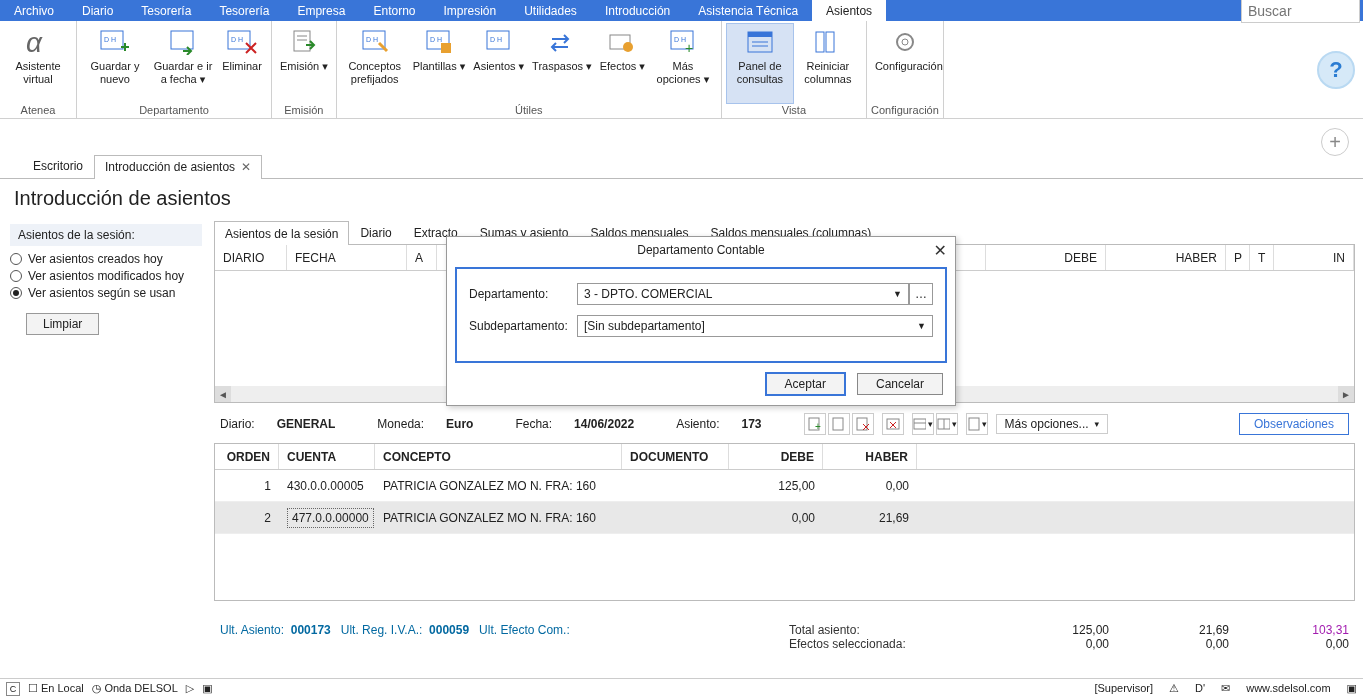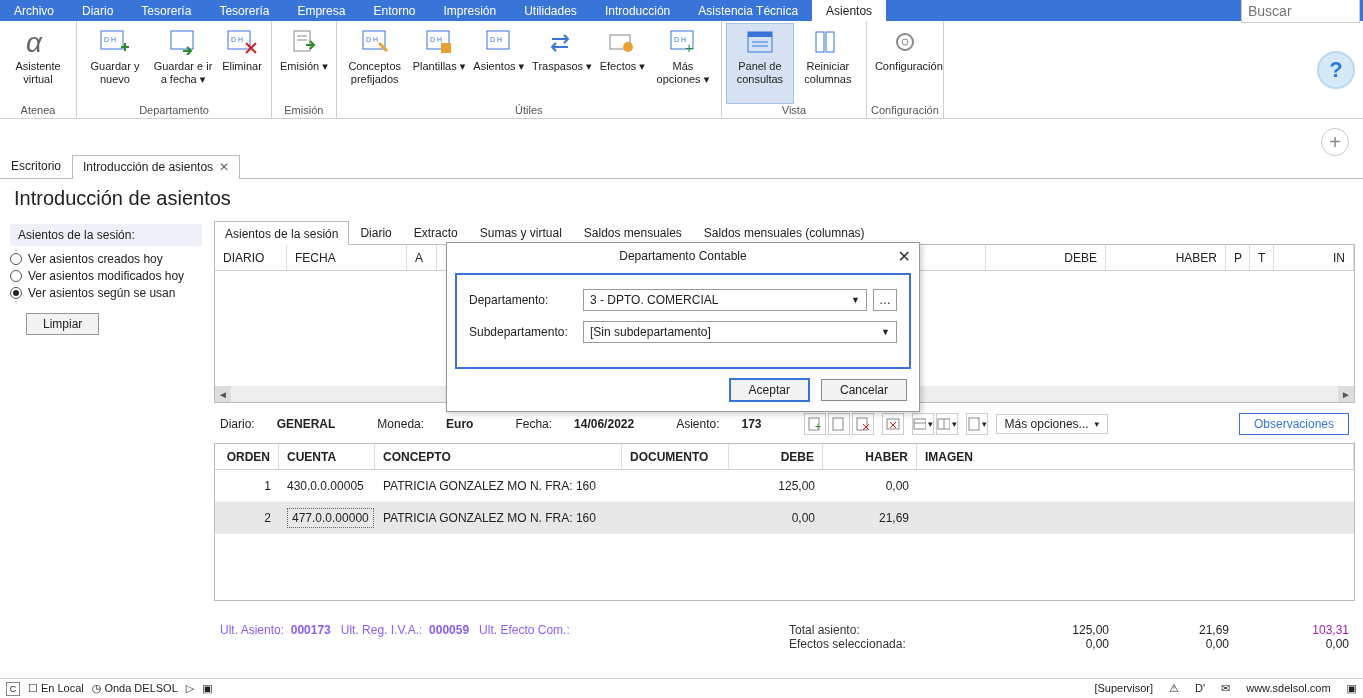--- a/index.html
+++ b/index.html
@@ -13,21 +13,21 @@
 .ribbon-group { display: flex; flex-direction: column; border-right: 1px solid #d0d0d0; padding: 2px 4px 0; }
 .ribbon-group .bigs { display: flex; flex: 1; }
 .ribbon-group .glabel { text-align: center; font-size: 11px; color: #555; padding-bottom: 2px; }
 .rbtn { display: flex; flex-direction: column; align-items: center; justify-content: flex-start; padding: 4px 4px 0; cursor: pointer; text-align: center; font-size: 11px; line-height: 13px; min-width: 50px; }
 .rbtn.active { background: #d6e2f4; border: 1px solid #a7c3ec; padding: 3px 3px 0; }
 .rbtn .ricon { width: 36px; height: 30px; margin-bottom: 3px; display: flex; align-items: center; justify-content: center; }
 .rbtn .rtxt { max-width: 60px; }
 .alpha-icon svg { width: 32px; height: 32px; }
 .help-big { position: absolute; right: 8px; top: 30px; width: 38px; height: 38px; border-radius: 50%; background: #d6e9f8; display: flex; align-items: center; justify-content: center; color: #2b7cd2; font-size: 22px; font-weight: bold; border: 2px solid #b9d9f2; }
 .add-circ { position: absolute; right: 14px; top: 128px; width: 28px; height: 28px; border: 1px solid #ccc; border-radius: 50%; display: flex; align-items: center; justify-content: center; color: #888; font-size: 20px; }
-.doc-tabs { display: flex; align-items: flex-end; height: 24px; margin-top: 36px; padding-left: 0; border-bottom: 1px solid #bbb; }
+.doc-tabs { display: flex; align-items: flex-end; height: 24px; margin-top: 36px; padding-left: 22px; border-bottom: 1px solid #bbb; }
 .doc-tab { padding: 4px 10px 5px; font-size: 12px; border: 1px solid transparent; border-bottom: none; cursor: pointer; }
 .doc-tab.active { border-color: #bbb; background: #fff; position: relative; top: 1px; }
 .doc-tab .close { margin-left: 6px; color: #666; }
 .page-title { font-size: 20px; padding: 8px 14px 10px; }
 .main { display: flex; }
 .left-panel { width: 212px; padding: 4px 10px; }
 .panel-header { background: #eef2f8; padding: 4px 8px; font-size: 12px; margin-bottom: 6px; }
 .radio-row { display: flex; align-items: center; gap: 6px; margin: 3px 0; font-size: 12px; cursor: pointer; }
 .radio { width: 12px; height: 12px; border: 1px solid #555; border-radius: 50%; display: inline-block; position: relative; }
 .radio.sel::after { content: ""; width: 6px; height: 6px; background: #222; border-radius: 50%; position: absolute; top: 2px; left: 2px; }
@@ -58,30 +58,30 @@
 .grid2-row .cell { padding: 0 8px; font-size: 12px; }
 .cell.ord { width: 64px; text-align: right; }
 .cell.cuenta { width: 96px; }
 .cell.concepto { width: 247px; }
 .cell.doc { width: 107px; }
 .cell.debe { width: 94px; text-align: right; }
 .cell.haber { width: 94px; text-align: right; }
 .cell.imagen { flex: 1; }
 .boxed { border: 1px dotted #666; padding: 2px 4px; display: inline-block; }
 .totals { display: flex; margin-top: 18px; padding: 4px 6px; gap: 20px; font-size: 12px; }
-.totals .left-txt { color: #8b5cf6; }
+.totals .left-txt { color: #0369a1; }
 .totals .right-vals { margin-left: auto; display: grid; grid-template-columns: 200px 120px 120px 120px; column-gap: 0; }
 .totals .rlbl { text-align: left; color: #333; }
 .totals .rnum { text-align: right; }
 .totals .diff { color: #a21caf; }
-.dialog { position: absolute; top: 242px; left: 446px; width: 474px; background: #fff; border: 1px solid #999; box-shadow: 2px 2px 6px rgba(0,0,0,.2); z-index: 100; }
+.dialog { position: absolute; top: 236px; left: 446px; width: 510px; background: #fff; border: 1px solid #999; box-shadow: 2px 2px 6px rgba(0,0,0,.2); z-index: 100; }
 .dialog-title { text-align: center; font-size: 12px; padding: 6px 0 4px; position: relative; }
 .dialog-close { position: absolute; right: 8px; top: 4px; font-size: 16px; cursor: pointer; color: #333; }
 .dialog-body { border: 2px solid #3975d8; margin: 6px 8px 10px; padding: 14px 12px; }
-.field-row { display: flex; align-items: center; margin-bottom: 10px; gap: 6px; }
+.field-row { display: flex; align-items: center; margin-bottom: 10px; }
 .field-row .flabel { width: 108px; font-size: 12px; }
 .field-row .finput { flex: 1; border: 1px solid #999; height: 22px; padding: 0 6px; font-size: 12px; display: flex; align-items: center; justify-content: space-between; background: #fff; cursor: pointer; }
 .field-row .more-btn { width: 24px; height: 22px; border: 1px solid #999; display: flex; align-items: center; justify-content: center; cursor: pointer; }
 .dialog-buttons { display: flex; justify-content: flex-end; gap: 12px; padding: 0 12px 10px; }
 .dlg-btn { border: 1px solid #888; padding: 3px 18px; font-size: 12px; cursor: pointer; background: #f3f3f3; }
 .dlg-btn.primary { border: 1px solid #3975d8; box-shadow: 0 0 0 1px #3975d8; }
 .statusbar { position: absolute; bottom: 0; left: 0; right: 0; height: 20px; border-top: 1px solid #ccc; background: #fff; display: flex; align-items: center; font-size: 11px; padding: 0 6px; gap: 8px; }
 .statusbar .sb-right { margin-left: auto; display: flex; gap: 16px; }
 .sb-ico { width: 14px; height: 14px; display: inline-flex; align-items: center; justify-content: center; border: 1px solid #888; font-size: 9px; }
 .caret { font-size: 9px; margin-left: 2px; }
@@ -300,21 +300,21 @@
         <span>Ver asientos según se usan</span>
       </div>
     <div class="btn">Limpiar</div>
   </div>
 
   <div class="right-panel">
     <div class="sub-tabs">
       <div class="sub-tab active">Asientos de la sesión</div>
       <div class="sub-tab">Diario</div>
       <div class="sub-tab">Extracto</div>
-      <div class="sub-tab">Sumas y virtual</div>
+      <div class="sub-tab">Sumas y asiento</div>
       <div class="sub-tab">Saldos mensuales</div>
       <div class="sub-tab">Saldos mensuales (columnas)</div>
     </div>
     <div class="grid1">
       <div class="grid1-head">
         <div class="col" style="width:72px">DIARIO</div>
         <div class="col" style="width:120px">FECHA</div>
         <div class="col" style="width:30px">A</div>
         <div class="col" style="flex:1"></div>
         <div class="col" style="width:120px;justify-content:flex-end">DEBE</div>
@@ -391,21 +391,20 @@
     </div>
 
     <div class="grid2">
       <div class="grid2-head">
         <div class="col" style="width:64px;justify-content:flex-end">ORDEN</div>
         <div class="col" style="width:96px">CUENTA</div>
         <div class="col" style="width:247px">CONCEPTO</div>
         <div class="col" style="width:107px">DOCUMENTO</div>
         <div class="col" style="width:94px;justify-content:flex-end">DEBE</div>
         <div class="col" style="width:94px;justify-content:flex-end">HABER</div>
-        <div class="col" style="flex:1">IMAGEN</div>
       </div>
       <div class="grid2-body">
         <div class="grid2-row">
           <div class="cell ord">1</div>
           <div class="cell cuenta">430.0.0.00005</div>
           <div class="cell concepto">PATRICIA GONZALEZ MO N. FRA:  160</div>
           <div class="cell doc"></div>
           <div class="cell debe">125,00</div>
           <div class="cell haber">0,00</div>
           <div class="cell imagen"></div>

